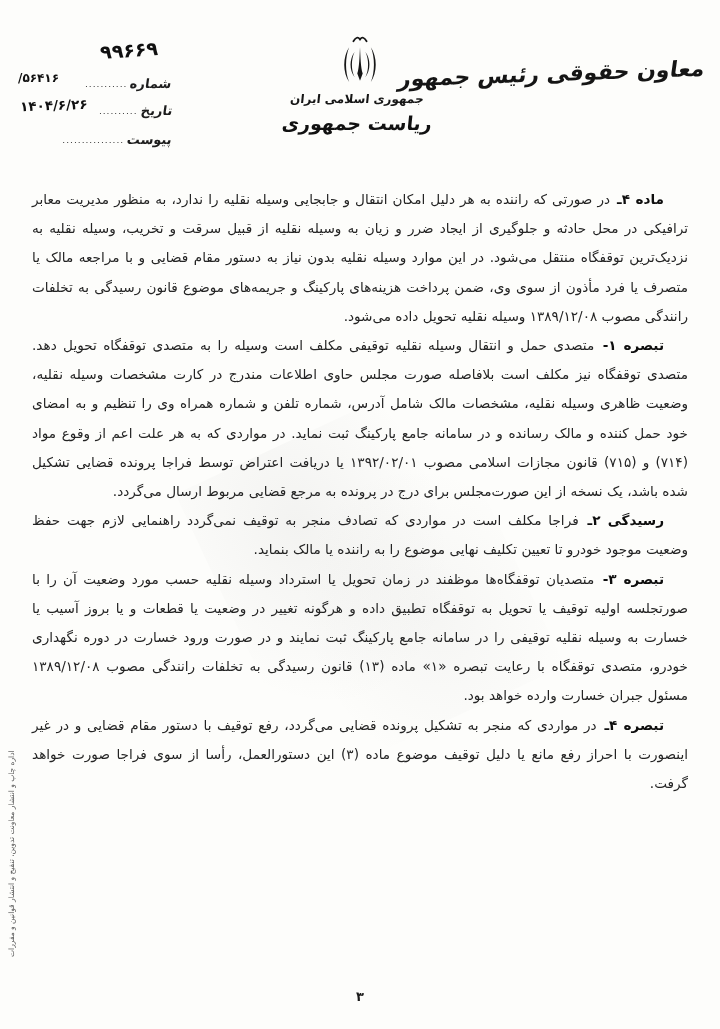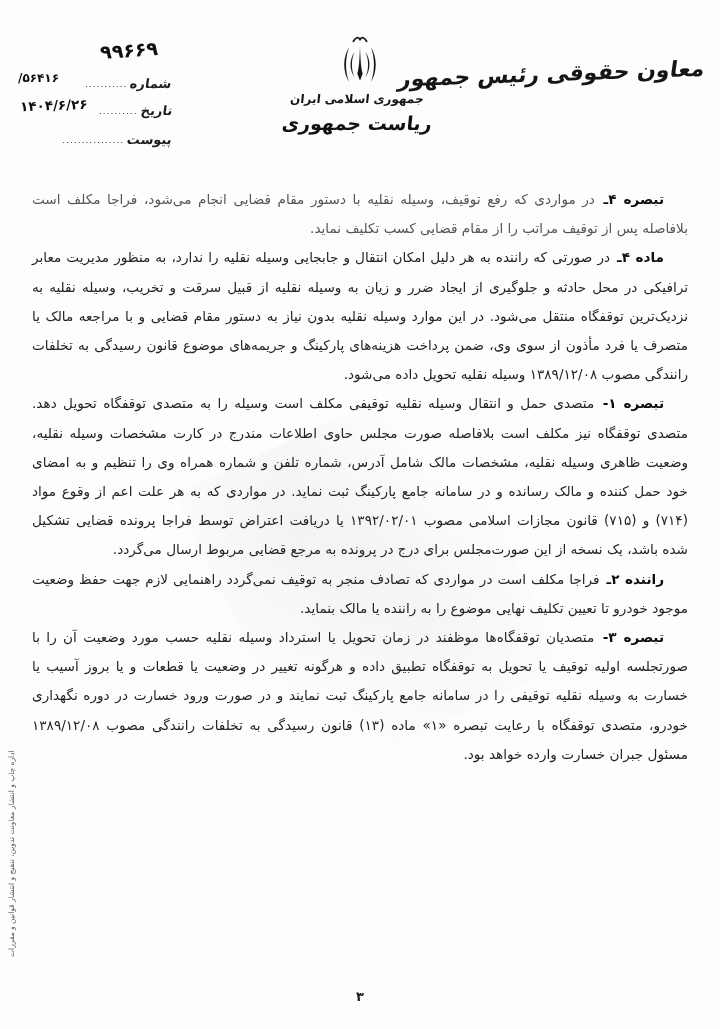--- a/index.html
+++ b/index.html
@@ -98,23 +98,23 @@
 
     <div class="field-row row-attachment">
       <span class="field-label">پیوست</span>
       <span class="field-dots">................</span>
     </div>
   </div>
 
   <div class="stain"></div>
 
   <div class="doc-body">
-      <p class="faded"><b>تبصره ۴ـ</b> در مواردی که رفع توقیف، وسیله نقلیه با دستور مقام قضایی انجام می‌شود، فراجا مکلف است بلافاصله پس از توقیف مراتب را از مقام قضایی کسب تکلیف نماید.</p>
       <p><b>ماده ۴ـ</b> در صورتی که راننده به هر دلیل امکان انتقال و جابجایی وسیله نقلیه را ندارد، به منظور مدیریت معابر ترافیکی در محل حادثه و جلوگیری از ایجاد ضرر و زیان به وسیله نقلیه از قبیل سرقت و تخریب، وسیله نقلیه به نزدیک‌ترین توقفگاه منتقل می‌شود. در این موارد وسیله نقلیه بدون نیاز به دستور مقام قضایی و با مراجعه مالک یا متصرف یا فرد مأذون از سوی وی، ضمن پرداخت هزینه‌های پارکینگ و جریمه‌های موضوع قانون رسیدگی به تخلفات رانندگی مصوب ۱۳۸۹/۱۲/۰۸ وسیله نقلیه تحویل داده می‌شود.</p>
       <p><b>تبصره ۱-</b> متصدی حمل و انتقال وسیله نقلیه توقیفی مکلف است وسیله را به متصدی توقفگاه تحویل دهد. متصدی توقفگاه نیز مکلف است بلافاصله صورت مجلس حاوی اطلاعات مندرج در کارت مشخصات وسیله نقلیه، وضعیت ظاهری وسیله نقلیه، مشخصات مالک شامل آدرس، شماره تلفن و شماره همراه وی را تنظیم و به امضای خود حمل کننده و مالک رسانده و در سامانه جامع پارکینگ ثبت نماید. در مواردی که به هر علت اعم از وقوع مواد (۷۱۴) و (۷۱۵) قانون مجازات اسلامی مصوب ۱۳۹۲/۰۲/۰۱ یا دریافت اعتراض توسط فراجا پرونده قضایی تشکیل شده باشد، یک نسخه از این صورت‌مجلس برای درج در پرونده به مرجع قضایی مربوط ارسال می‌گردد.</p>
-      <p><b>راننده ۲ـ</b> فراجا مکلف است در مواردی که تصادف منجر به توقیف نمی‌گردد راهنمایی لازم جهت حفظ وضعیت موجود خودرو تا تعیین تکلیف نهایی موضوع را به راننده یا مالک بنماید.</p>
+      <p><b>رسیدگی ۲ـ</b> فراجا مکلف است در مواردی که تصادف منجر به توقیف نمی‌گردد راهنمایی لازم جهت حفظ وضعیت موجود خودرو تا تعیین تکلیف نهایی موضوع را به راننده یا مالک بنماید.</p>
       <p><b>تبصره ۳-</b> متصدیان توقفگاه‌ها موظفند در زمان تحویل یا استرداد وسیله نقلیه حسب مورد وضعیت آن را با صورتجلسه اولیه توقیف یا تحویل به توقفگاه تطبیق داده و هرگونه تغییر در وضعیت یا قطعات و یا بروز آسیب یا خسارت به وسیله نقلیه توقیفی را در سامانه جامع پارکینگ ثبت نمایند و در صورت ورود خسارت در دوره نگهداری خودرو، متصدی توقفگاه با رعایت تبصره «۱» ماده (۱۳) قانون رسیدگی به تخلفات رانندگی مصوب ۱۳۸۹/۱۲/۰۸ مسئول جبران خسارت وارده خواهد بود.</p>
+      <p><b>تبصره ۴ـ</b> در مواردی که منجر به تشکیل پرونده قضایی می‌گردد، رفع توقیف با دستور مقام قضایی و در غیر اینصورت با احراز رفع مانع یا دلیل توقیف موضوع ماده (۳) این دستورالعمل، رأسا از سوی فراجا صورت خواهد گرفت.</p>
     </div>
 
   <div class="margin-note">اداره چاپ و انتشار معاونت تدوین، تنقیح و انتشار قوانین و مقررات</div>
 
   <div class="page-num">۳</div>
 </div>
 
 </body></html>

